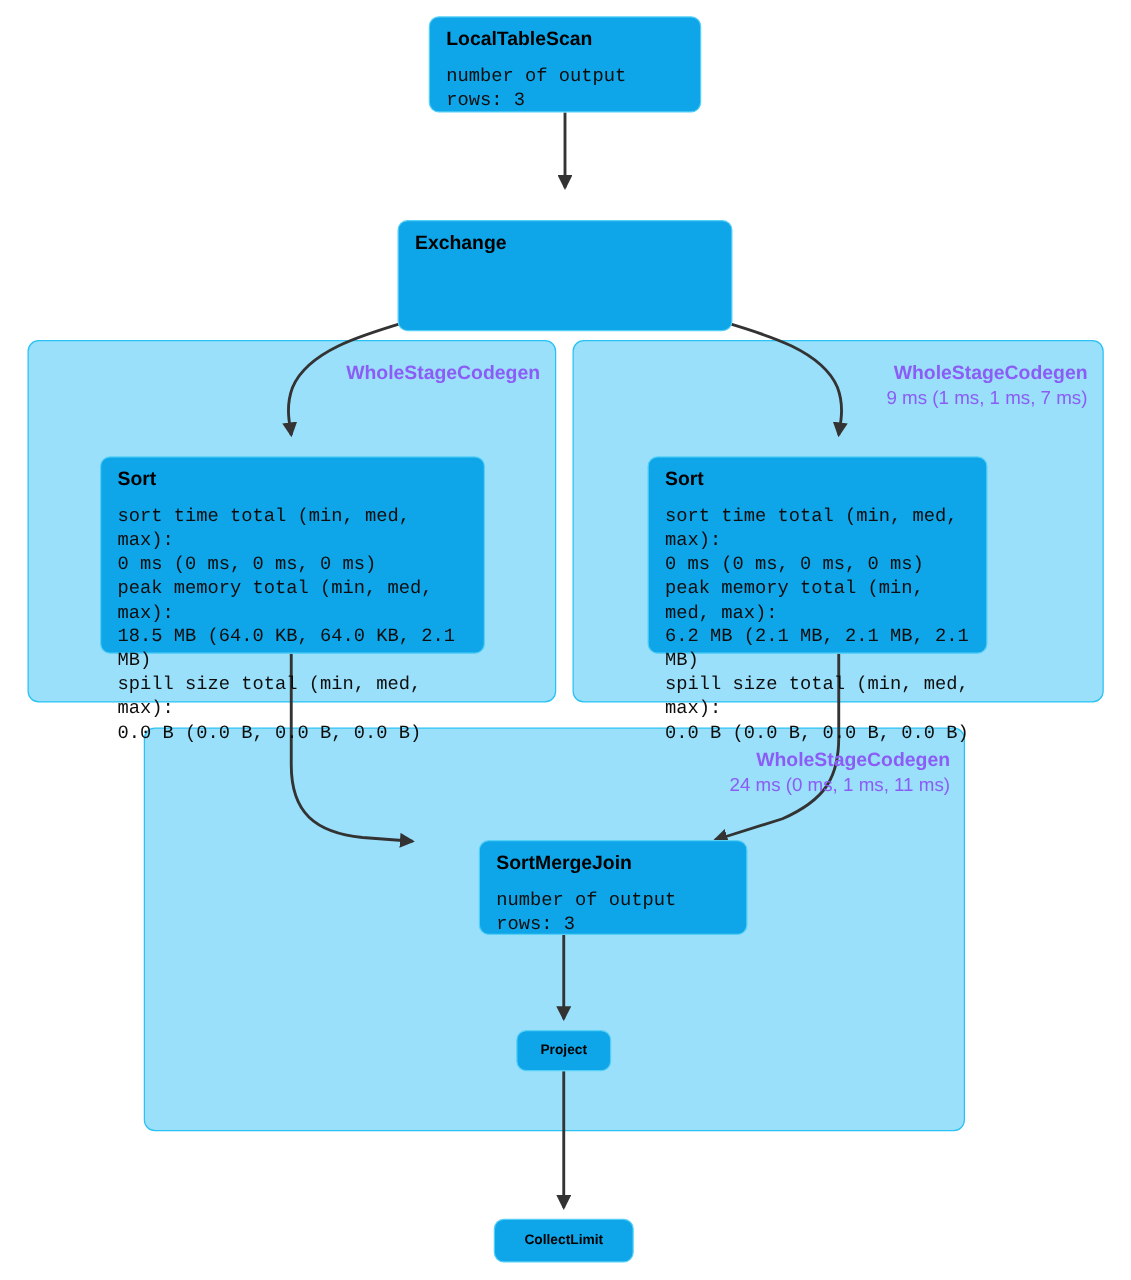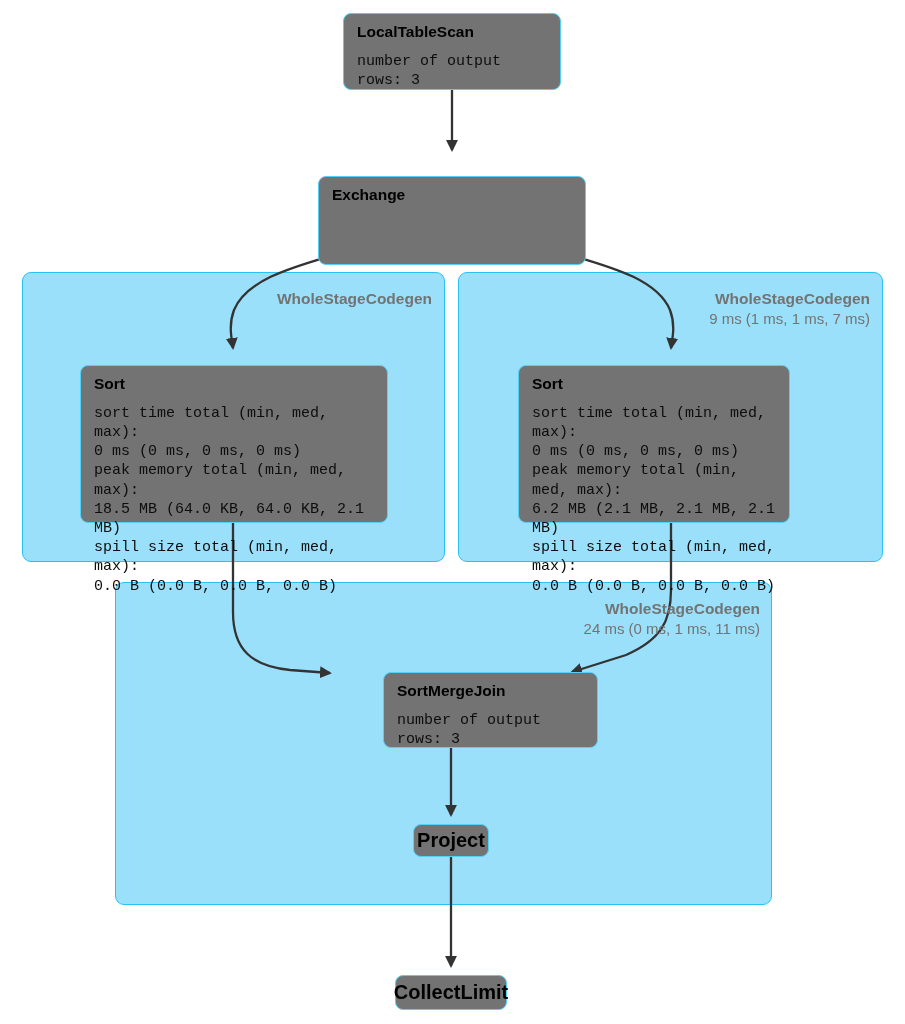--- a/index.html
+++ b/index.html
@@ -30,21 +30,21 @@
   .cluster {
     position: absolute;
     background: #9BE0FB;
     border: 1.6px solid #29C2F5;
     border-radius: 9px;
     box-sizing: border-box;
   }
   
   .node {
     position: absolute;
-    background: #737373;
+    background: #0ea5e9;
     border: 1.3px solid #54CFF6;
     border-radius: 8px;
     box-sizing: border-box;
     padding: 9px 13px 10px 13px;
     color: #111111;
   }
   .node-title {
     font-size: 15.5px;
     font-weight: bold;
     color: #000000;
@@ -59,27 +59,27 @@
     white-space: pre-line;
     font-family: Liberation Mono, monospace;
   }
   .node.compact {
     padding: 7px 12px;
     display: flex;
     align-items: center;
     justify-content: center;
   }
   .node.compact .node-title {
-    font-size: 20px;
+    font-size: 11px;
   }
   
   .cluster-label {
     position: absolute;
     text-align: right;
-    color: #737373;
+    color: #8b5cf6;
     line-height: 1.2;
   }
   .cluster-label .cl-name {
     font-size: 15.5px;
     font-weight: bold;
     display: block;
     white-space: nowrap;
   }
   .cluster-label .cl-metric {
     font-size: 15px;

